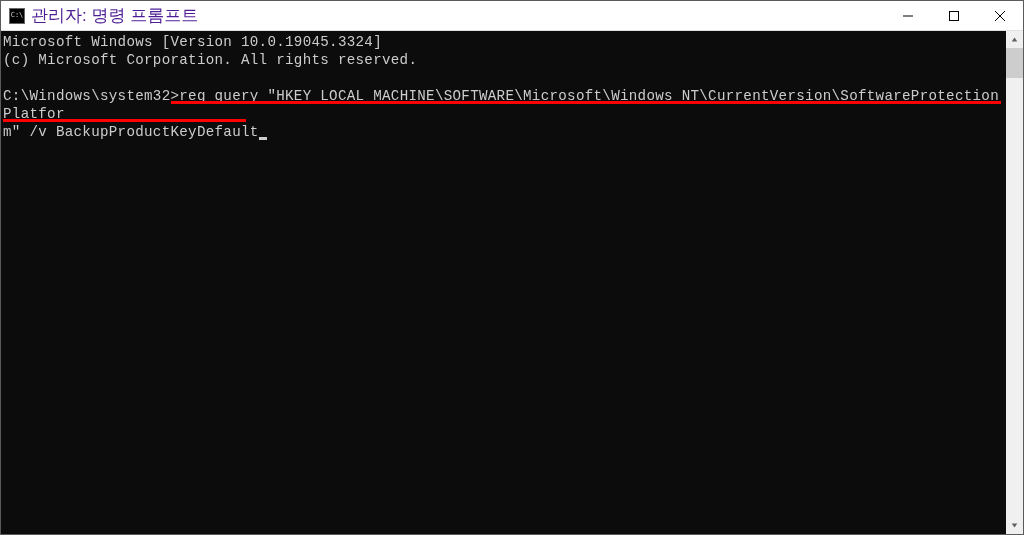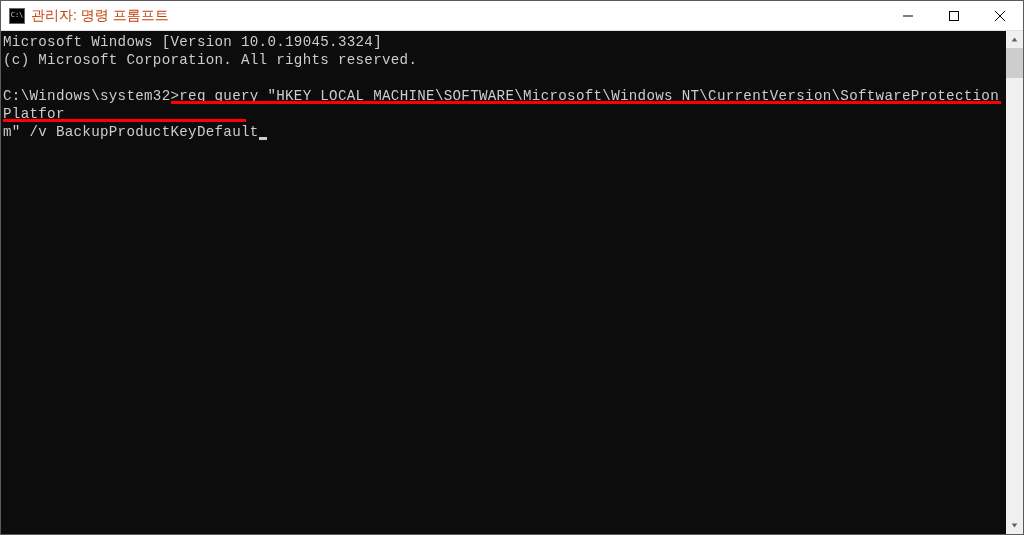--- a/index.html
+++ b/index.html
@@ -40,22 +40,22 @@
       position: relative;
       display: flex;
       align-items: center;
       justify-content: center;
       font-size: 7px;
       color: #ccc;
       font-family: monospace;
       line-height: 1;
     }
     .titlebar-title {
-      font-size: 14px;
-      color: #c2410c;
+      font-size: 17px;
+      color: #4c1d95;
       flex: 1;
     }
     .titlebar-buttons {
       display: flex;
       height: 100%;
     }
     .titlebar-btn {
       width: 46px;
       height: 100%;
       display: flex;

